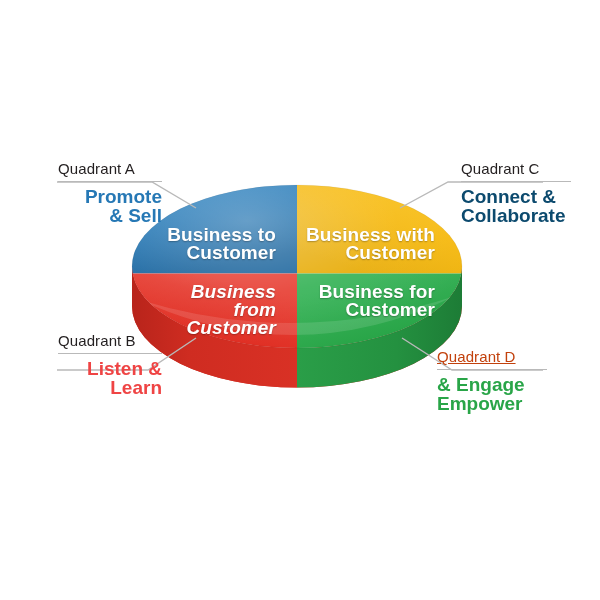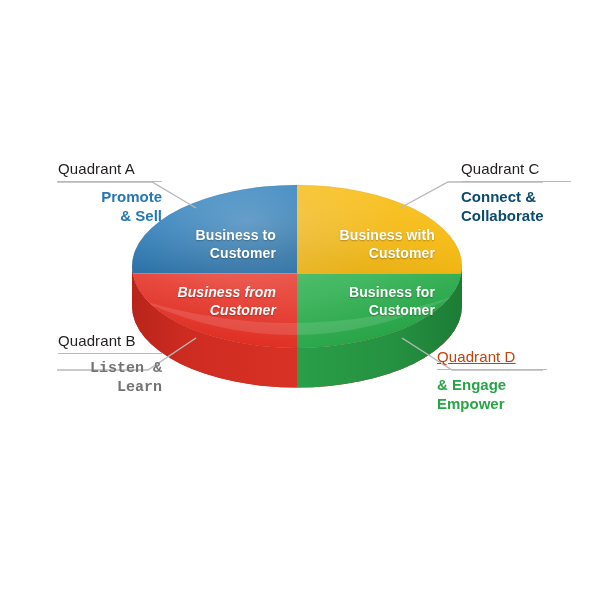--- a/index.html
+++ b/index.html
@@ -32,21 +32,21 @@
     letter-spacing: 0.1px;
     white-space: nowrap;
     line-height: 18px;
   }
   .callout-rule {
     height: 1px;
     background: #b9b9b9;
     margin-top: 3px;
   }
   .callout-sub {
-    font-size: 15px;
+    font-size: 19px;
     font-weight: bold;
     line-height: 19px;
     margin-top: 5px;
     white-space: nowrap;
   }
   .callout-sub span { display: block; }
 
   .ca { left: 58px;  top: 160px; width: 104px; text-align: right; }
   .cb { left: 58px;  top: 332px; width: 104px; text-align: right; }
   .cc { left: 437px; top: 160px; width: 110px; text-align: left; margin-left: 24px; }
@@ -65,21 +65,21 @@
   }
   #disc {
     position: absolute;
     left: 0; top: 0;
     width: 600px; height: 600px;
   }
   .quad-label {
     position: absolute;
     color: #ffffff;
     font-weight: bold;
-    font-size: 14px;
+    font-size: 19px;
     line-height: 18px;
     letter-spacing: 0.1px;
     text-shadow: 0 1px 1.5px rgba(0,0,0,0.28);
   }
   .quad-label span { display: block; }
   #lbl-btc { left: 152px; top: 226px; width: 124px; text-align: right; }
   #lbl-bwc { left: 305px; top: 226px; width: 130px; text-align: right; }
   #lbl-bfrc { left: 148px; top: 283px; width: 128px; text-align: right; font-style: italic; }
   #lbl-bfc { left: 305px; top: 283px; width: 130px; text-align: right; }
 </style>
@@ -172,21 +172,21 @@
   <div class="callout ca">
     <div class="callout-title" style="color: rgb(35, 31, 32);">Quadrant A<div class="callout-rule" style="background: rgb(185, 185, 185);"></div></div>
     <div class="callout-sub" style="color: rgb(38, 120, 181);">
       <span>Promote</span>
       <span>&amp; Sell</span>
     </div>
   </div>
 
   <div class="callout cb">
     <div class="callout-title" style="color: rgb(35, 31, 32);">Quadrant B<div class="callout-rule" style="background: rgb(185, 185, 185);"></div></div>
-    <div class="callout-sub" style="color: #737373; font-family: Liberation Mono, monospace;">
+    <div class="callout-sub" style="color: #ef4444;">
       <span>Listen &amp;</span>
       <span>Learn</span>
     </div>
   </div>
 
   <div class="callout cc">
     <div class="callout-title" style="color: rgb(35, 31, 32);">Quadrant C<div class="callout-rule" style="background: rgb(185, 185, 185);"></div></div>
     <div class="callout-sub" style="color: #0c4a6e;">
       <span>Connect &amp;</span>
       <span>Collaborate</span>

